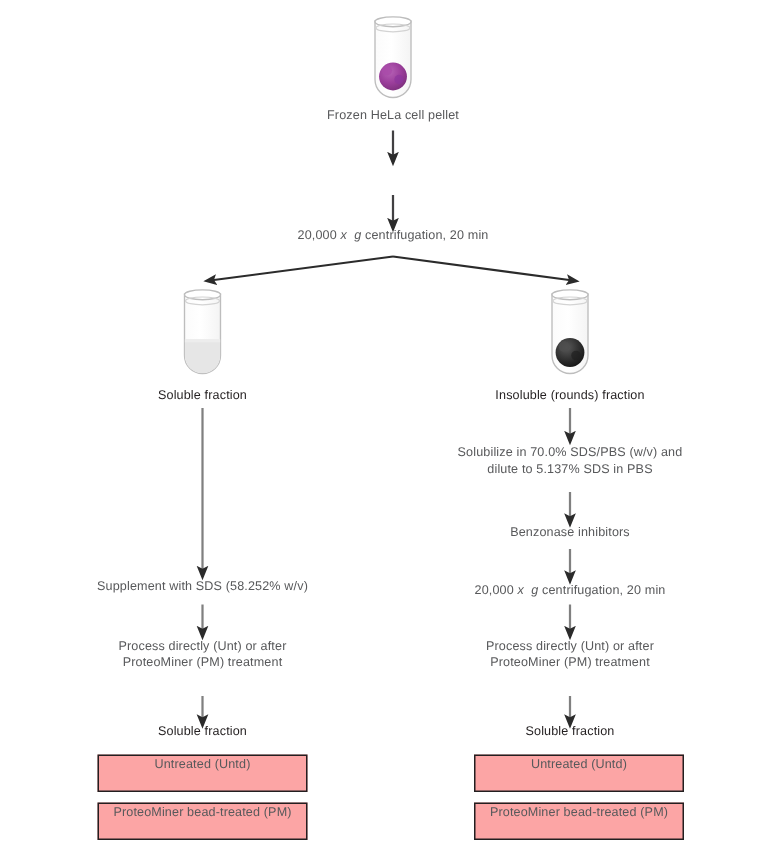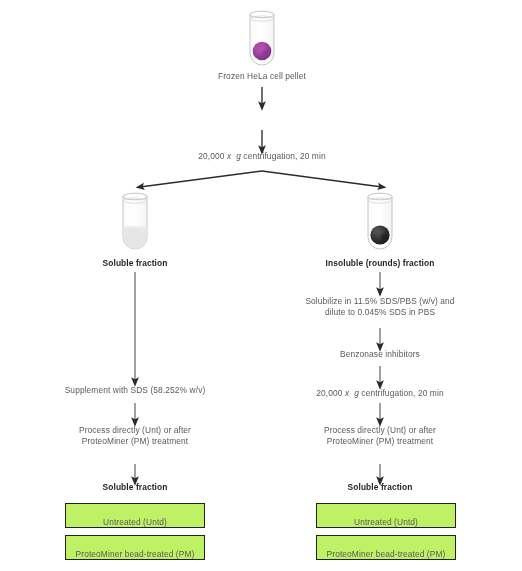--- a/index.html
+++ b/index.html
@@ -19,30 +19,30 @@
     position: absolute;
     color: #58595b;
     font-size: 8.4px;
     line-height: 11px;
     text-align: center;
     white-space: pre;
     letter-spacing: 0.1px;
   }
   .txt.bold {
     color: #231f20;
-    font-weight: bold;
+    font-weight: normal;
   }
   .ital { font-style: italic; }
   .box {
     position: absolute;
     border: 1px solid #231f20;
-    background: #bef264;
+    background: #fca5a5;
     box-sizing: border-box;
     display: flex;
-    align-items: flex-end;
+    align-items: flex-start;
     justify-content: center;
   }
   .box span {
     color: #58595b;
     font-size: 8.4px;
     letter-spacing: 0.1px;
   }
   .svg-layer {
     position: absolute;
     left: 0;
@@ -156,22 +156,22 @@
 
   <div class="txt bold" style="left:300px; top:258px; width:160px;">Insoluble (rounds) fraction</div>
 
   <div class="txt" style="left:35px; top:385px; width:200px;">Supplement with SDS (58.252% w/v)</div>
 
   <div class="txt" style="left:55px; top:425px; width:160px;">Process directly (Unt) or after</div>
   <div class="txt" style="left:55px; top:436px; width:160px;">ProteoMiner (PM) treatment</div>
 
   <div class="txt bold" style="left:55px; top:482px; width:160px;">Soluble fraction</div>
 
-  <div class="txt" style="left:290px; top:296px; width:180px;">Solubilize in 11.5% SDS/PBS (w/v) and</div>
-  <div class="txt" style="left:290px; top:307px; width:180px;">dilute to 0.045% SDS in PBS</div>
+  <div class="txt" style="left:290px; top:296px; width:180px;">Solubilize in 70.0% SDS/PBS (w/v) and</div>
+  <div class="txt" style="left:290px; top:307px; width:180px;">dilute to 5.137% SDS in PBS</div>
 
   <div class="txt" style="left:300px; top:349px; width:160px;">Benzonase inhibitors</div>
 
   <div class="txt" style="left:295px; top:388px; width:170px;"><span>20,000 </span><span class="ital">x</span><span>  </span><span class="ital">g</span><span> centrifugation, 20 min</span></div>
 
   <div class="txt" style="left:300px; top:425px; width:160px;">Process directly (Unt) or after</div>
   <div class="txt" style="left:300px; top:436px; width:160px;">ProteoMiner (PM) treatment</div>
 
   <div class="txt bold" style="left:300px; top:482px; width:160px;">Soluble fraction</div>
 

